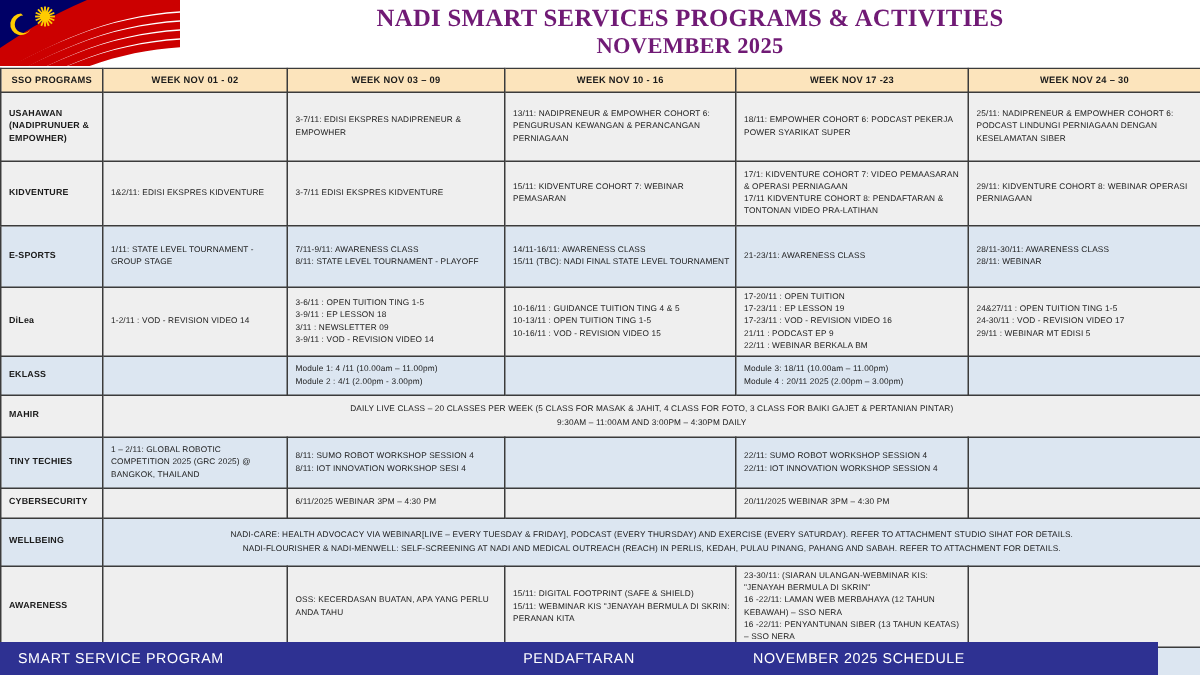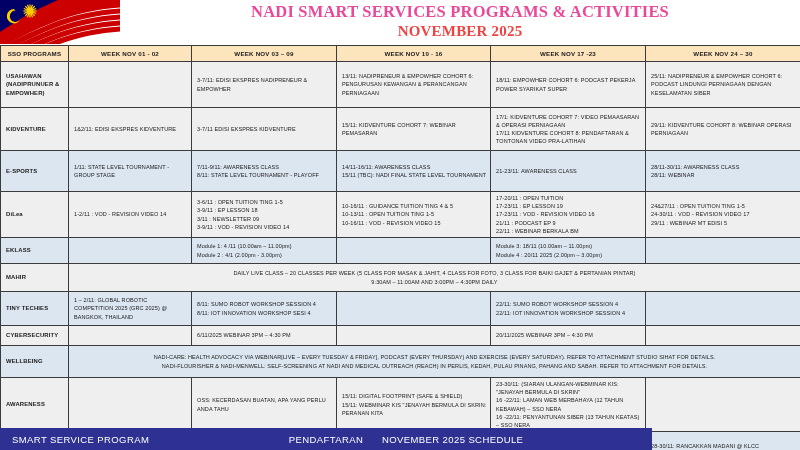--- a/index.html
+++ b/index.html
@@ -31,29 +31,29 @@
   .title-wrap {
     position: absolute;
     left: 120px; top: 2px;
     width: 680px;
     text-align: center;
   }
   .title-main {
     font-family: "Liberation Serif", serif;
     font-weight: bold;
     font-size: 16.5px;
-    color: #ec4899;
+    color: #701a75;
     letter-spacing: 0.2px;
     line-height: 20px;
   }
   .title-sub {
     font-family: "Liberation Serif", serif;
     font-weight: bold;
     font-size: 15px;
-    color: #ef4444;
+    color: #701a75;
     line-height: 19px;
     letter-spacing: 0.2px;
   }
 
   
   table.sched {
     border-collapse: collapse;
     width: 800px;
     table-layout: fixed;
   }
@@ -103,21 +103,21 @@
   col.c1 { width: 123px; }
   col.c2 { width: 145px; }
   col.c3 { width: 154px; }
   col.c4 { width: 155px; }
   col.c5 { width: 155px; }
 
   
   .footer {
     position: absolute;
     left: 0; bottom: 0;
-    width: 652px; height: 22px;
+    width: 772px; height: 22px;
     background: #2E3192;
     display: flex;
     align-items: center;
     color: #ffffff;
     font-size: 9.5px;
     letter-spacing: 0.4px;
   }
   .footer .fl { flex: 0 0 270px; padding-left: 12px; text-align: left; }
   .footer .fc { flex: 1 1 auto; text-align: center; }
   .footer .fr { flex: 0 0 270px; padding-right: 12px; }

